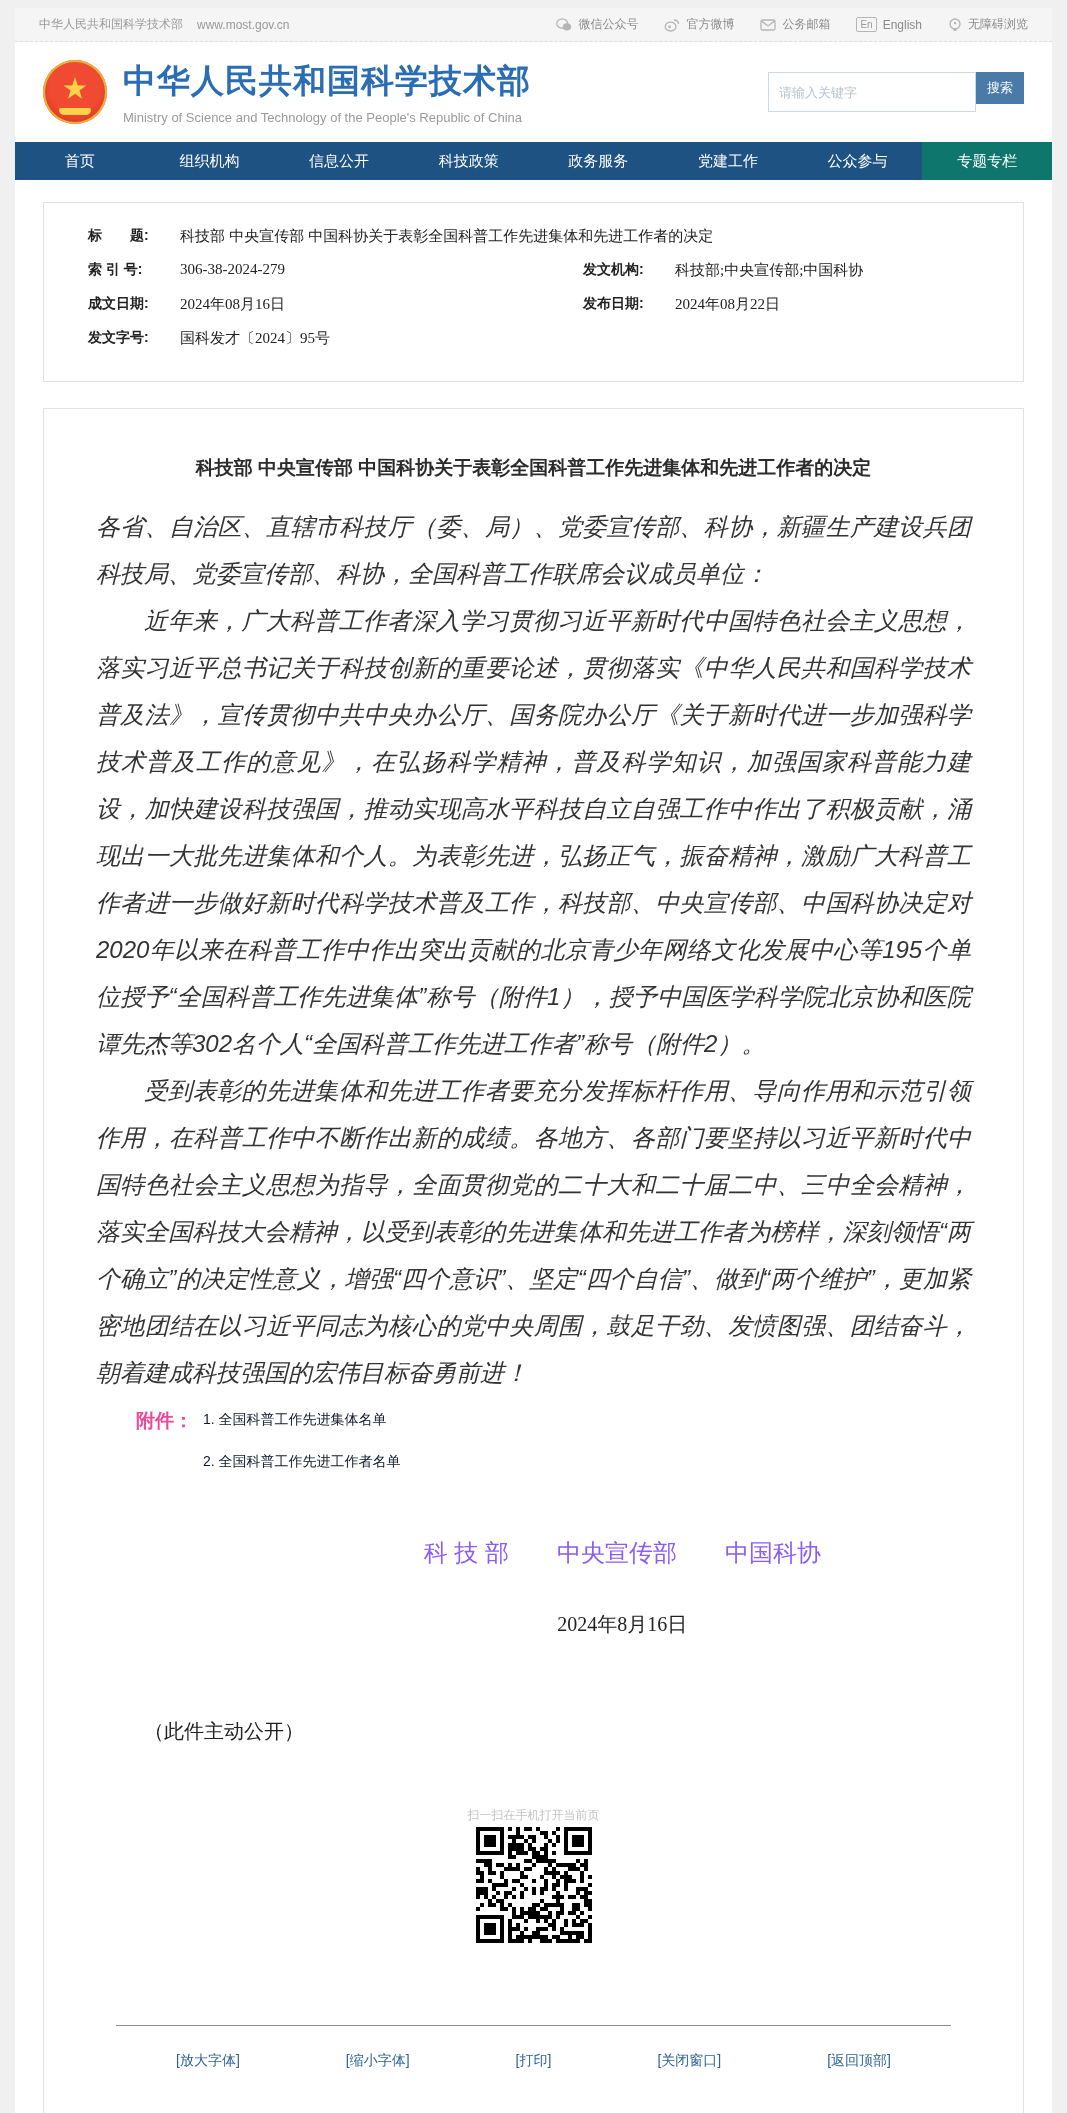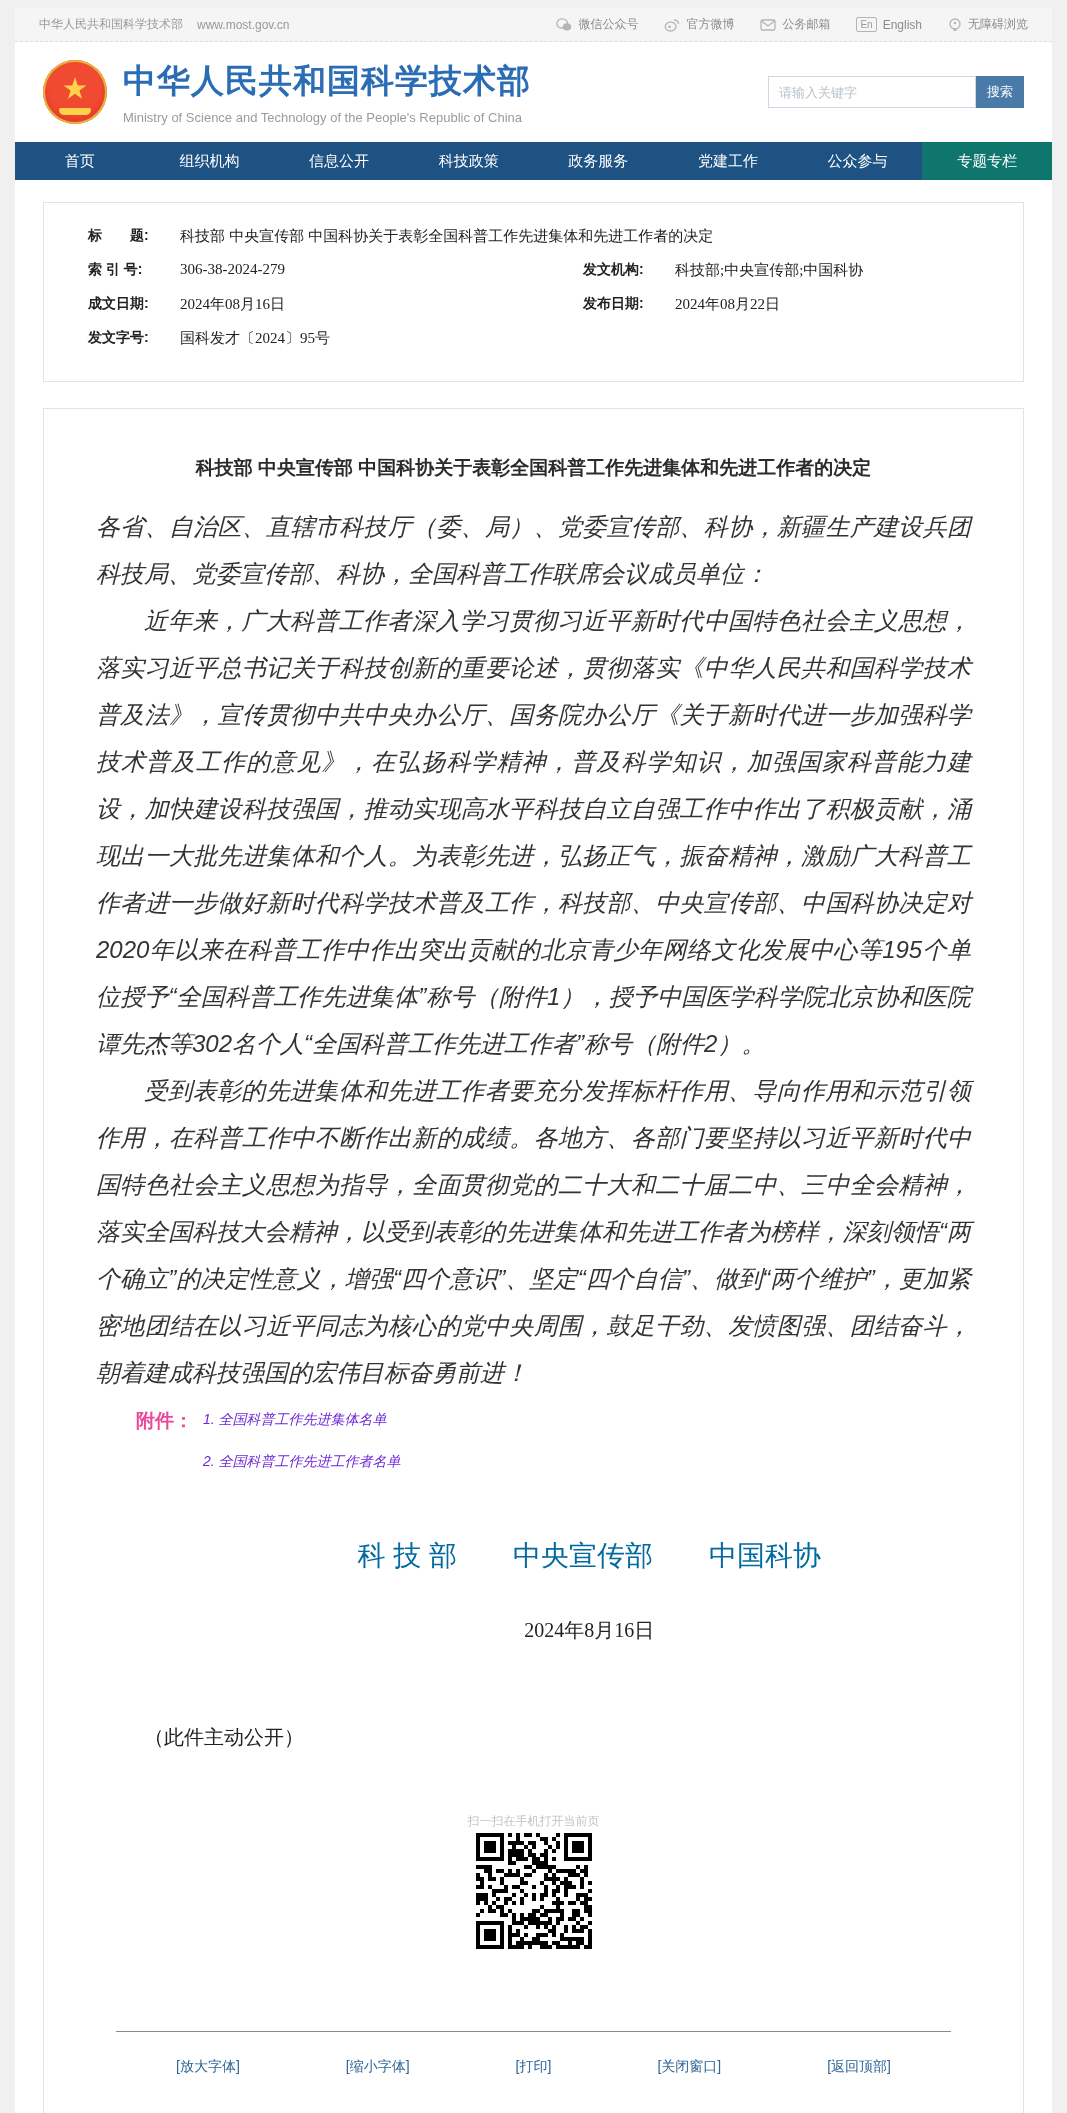--- a/index.html
+++ b/index.html
@@ -23,21 +23,21 @@
             background: radial-gradient(circle at 50% 42%, #f04a32 0 52%, #cf2a1b 100%);
             box-shadow: 0 0 0 2px #e8b33c inset; }
   .emblem::before { content: "★"; position: absolute; left: 50%; top: 44%;
             transform: translate(-50%,-50%); color: #ffd24a; font-size: 26px; }
   .emblem::after { content: ""; position: absolute; left: 16px; right: 16px; bottom: 9px;
             height: 7px; background: #ffd24a; border-radius: 2px 2px 6px 6px; }
   .brand { margin-left: 16px; }
   .brand-title { color: #2a6db5; font-size: 33px; font-weight: bold; letter-spacing: 1px; }
   .brand-sub { color: #9b9b9b; font-size: 13px; margin-top: 6px; }
   .searchbox { margin-left: auto; display: flex; }
-  .searchbox input { width: 208px; height: 32px; border: 1px solid #ccd9e4; padding: 0 10px;
+  .searchbox input { width: 208px; height: 40px; border: 1px solid #ccd9e4; padding: 0 10px;
             font-size: 13px; color: #555; outline: none; }
   .searchbox input::placeholder { color: #b9c3cc; }
   .search-btn { width: 48px; height: 32px; border: 0; background: #4a7ba8; color: #fff;
             font-size: 13px; cursor: pointer; }
 
   
   .nav { background: #1d5283; height: 38px; display: flex; }
   .nav-item { flex: 1; text-align: center; line-height: 38px; color: #fff; font-size: 15px;
             cursor: pointer; }
   .nav-item:last-child { background: #0f766e; }
@@ -54,25 +54,25 @@
 
   .doc-box { margin-top: 26px; padding: 46px 52px 30px; }
   .doc-title { font-size: 19px; font-weight: bold; text-align: center; color: #2b2b2b;
             margin-bottom: 22px; }
   .doc-box p { font-size: 24px; line-height: 47px; color: #333; text-align: justify; font-style: italic; }
   .doc-box p.indent { text-indent: 2em; }
 
   .attachments { display: flex; margin-top: 10px; padding-left: 40px; }
   .att-label { font-size: 19px; font-weight: bold; color: #ec4899; line-height: 30px; }
   .att-links { margin-left: 10px; padding-top: 5px; }
-  .att-link { display: block; color: #6d28d9; font-size: 14px; text-decoration: none;
-            margin-bottom: 24px; font-style: italic; }
+  .att-link { display: block; color: #0f172a; font-size: 14px; text-decoration: none;
+            margin-bottom: 24px; }
 
   .signature { margin: 42px 150px 0 auto; width: max-content; text-align: center; }
-  .sign-names { font-size: 28px; color: #0369a1; text-align: center; }
+  .sign-names { font-size: 24px; color: #8b5cf6; text-align: center; }
   .sign-date { font-size: 20px; color: #222; margin-top: 42px;
             font-family: "Liberation Serif", serif; }
 
   .disclosure { margin-top: 80px; padding-left: 48px; font-size: 20px; color: #222; }
 
   .qr-wrap { margin-top: 62px; text-align: center; }
   .qr-caption { font-size: 12px; color: #c3c3c3; margin-bottom: 3px; }
   .qr-code { display: inline-block; line-height: 0; }
 
   .doc-hr { border: 0; border-top: 1px solid #8c8c8c; margin: 78px 20px 0; }

